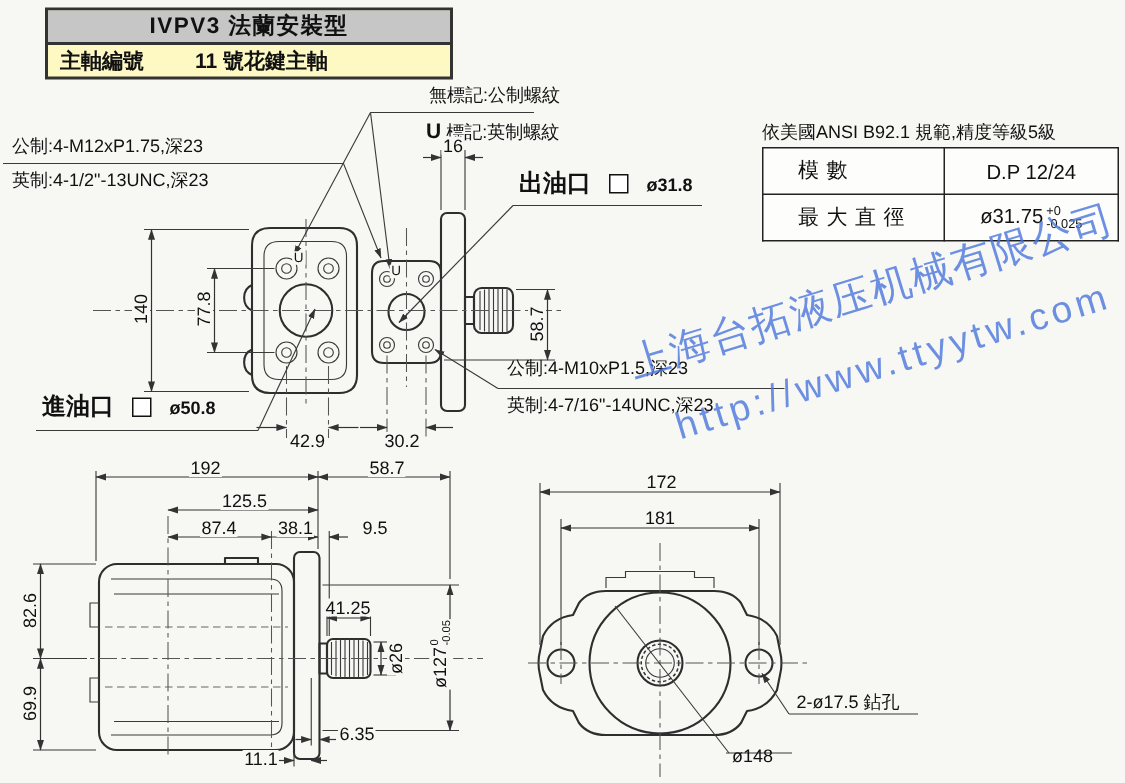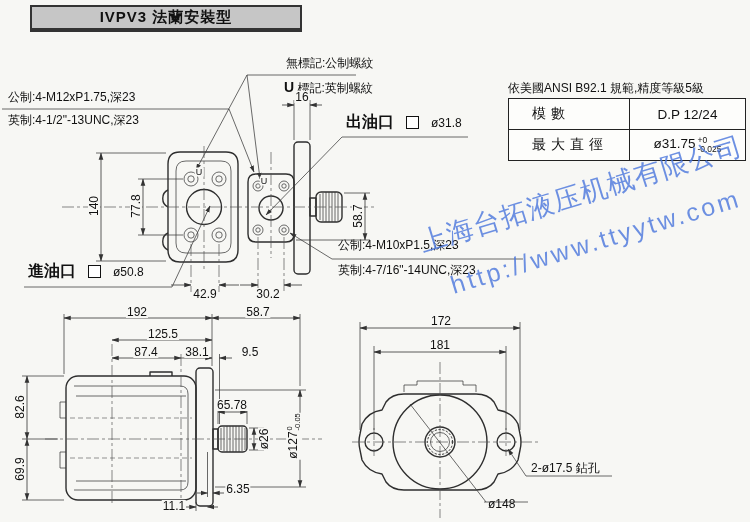--- a/index.html
+++ b/index.html
@@ -17,21 +17,21 @@
   .hdr .r2{height:21px;display:flex;align-items:center;padding:0 8px;font-size:14px;font-weight:bold;color:#111}
   .hdr .r2 .val{margin-left:34px}
   
   .note{position:absolute;z-index:2;font-size:12px;color:#111;white-space:nowrap;line-height:1.2}
   .d{position:absolute;z-index:2;font-size:12px;color:#111;white-space:nowrap;line-height:1;
      transform:translate(-50%,-50%);background:#f7f7f4;padding:0 1px}
   .rot{transform:translate(-50%,-50%) rotate(-90deg)}
   .port{position:absolute;z-index:2;display:flex;align-items:center;gap:12px;color:#111;white-space:nowrap}
   .port .nm{font-size:16px;font-weight:bold}
   .port .sq{width:11px;height:11px;border:1.8px solid #111;background:#fff}
-  .port .sz{font-size:12px;font-weight:normal}
+  .port .sz{font-size:12px;font-weight:bold}
   .uprefix{font-size:14px;font-weight:bold}
   .tol{display:inline-block;vertical-align:middle;font-size:8.5px;line-height:1.05;text-align:left;margin-left:2px}
   .tolr{display:inline-block;font-size:7.5px;line-height:1.05;text-align:left;margin-left:1px;vertical-align:middle}
   
   .tbl-title{position:absolute;left:508px;top:80px;font-size:12px;color:#111;white-space:nowrap;z-index:2}
   table.spec{position:absolute;left:508px;top:98px;width:238px;border-collapse:collapse;background:#fdfdfb;z-index:2}
   table.spec td{border:1.5px solid #222;height:28px;color:#111}
   table.spec td.lb{width:96px;font-size:14px;letter-spacing:5px;padding-left:23px}
   table.spec td.vl{text-align:center;font-size:13.5px}
   table.spec td.vl.big{font-size:15px;font-weight:bold}
@@ -211,20 +211,24 @@
     <line class="dm" x1="374" y1="352" x2="506" y2="352" marker-start="url(#aE)" marker-end="url(#aE)"></line>
     <path class="tn" d="M526,476 L508,449" marker-end="url(#aE)"></path>
     <line class="tn" x1="526" y1="476" x2="612" y2="476"></line>
     <line class="tn" x1="410" y1="404" x2="486" y2="502"></line>
     <line class="tn" x1="484" y1="502" x2="528" y2="502"></line>
   </g>
 </svg>
 
 <div class="hdr">
   <div class="r1">IVPV3 法蘭安裝型</div>
+  <div class="r2">
+    <span>主軸編號</span>
+    <span class="val">11 號花鍵主軸</span>
+  </div>
 </div>
 
 <div class="note" style="left:286px;top:56px">無標記:公制螺紋</div>
 <div class="note" style="left:284px;top:79px">
   <span class="uprefix">U</span>
   <span>標記:英制螺紋</span>
 </div>
 
 <div class="note" style="left:8px;top:90px">公制:4-M12xP1.75,深23</div>
 <div class="note" style="left:8px;top:113px">英制:4-1/2"-13UNC,深23</div>
@@ -269,21 +273,21 @@
 <span class="d" style="left:264px;top:181px;font-size:9px">U</span>
 
 <span class="d" style="left:137px;top:312px">192</span>
 <span class="d" style="left:258px;top:312px">58.7</span>
 <span class="d" style="left:163px;top:334px">125.5</span>
 <span class="d" style="left:146px;top:352px">87.4</span>
 <span class="d" style="left:197px;top:352px">38.1</span>
 <span class="d" style="left:250px;top:352px">9.5</span>
 <span class="d rot" style="left:20px;top:407px">82.6</span>
 <span class="d rot" style="left:20px;top:469px">69.9</span>
-<span class="d" style="left:232px;top:405px">65.78</span>
+<span class="d" style="left:232px;top:405px">41.25</span>
 <span class="d rot" style="left:264px;top:439px">ø26</span>
 <span class="d rot" style="left:294px;top:436px"><span>ø127</span><span class="tolr"><span>0</span><br><span>-0.05</span></span></span>
 <span class="d" style="left:238px;top:489px">6.35</span>
 <span class="d" style="left:174px;top:506px">11.1</span>
 
 <span class="d" style="left:441px;top:321px">172</span>
 <span class="d" style="left:440px;top:345px">181</span>
 <span class="note" style="left:531px;top:461px">2-ø17.5 鉆孔</span>
 <span class="note" style="left:488px;top:497px">ø148</span>
 

